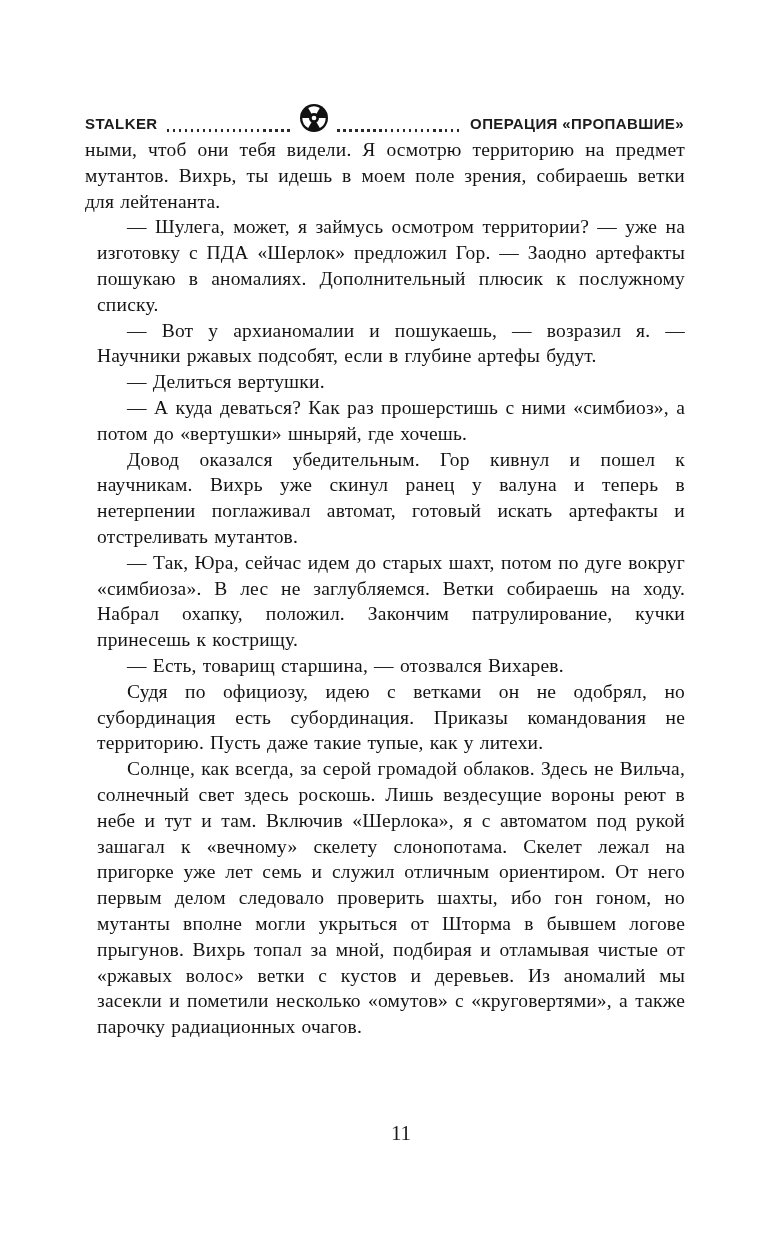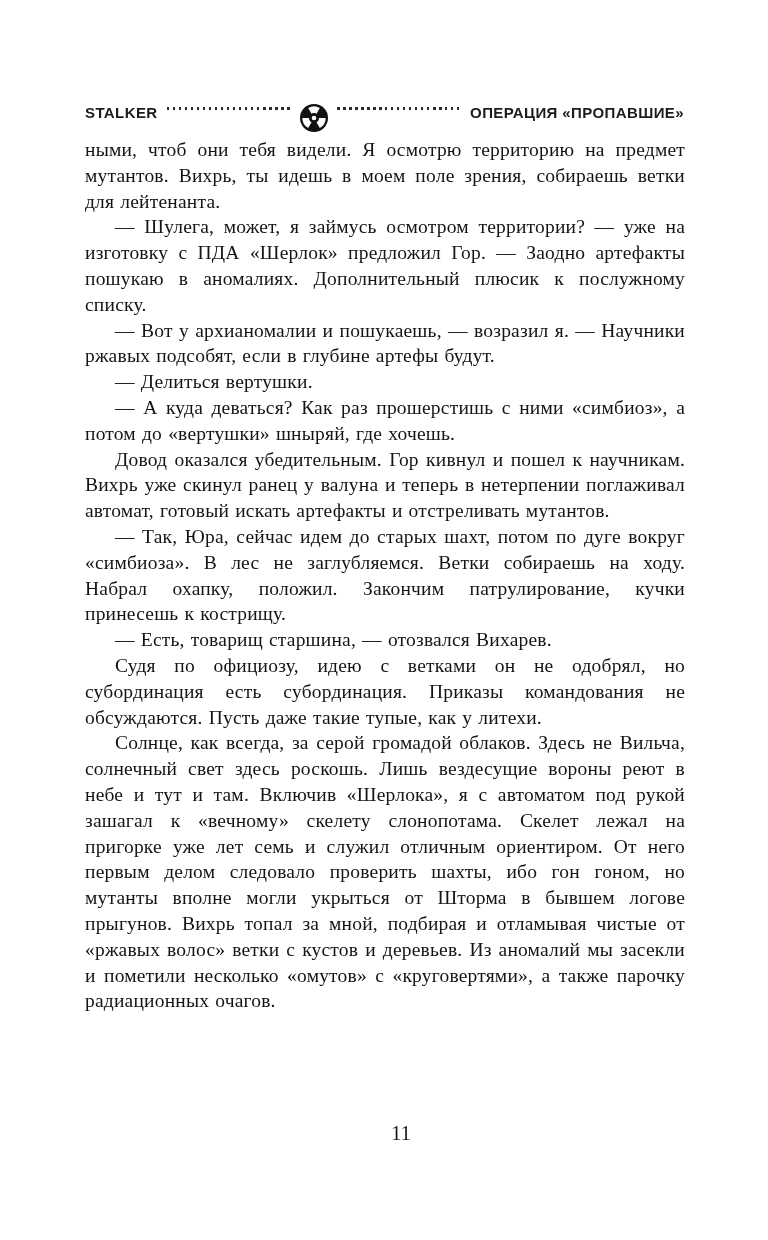--- a/index.html
+++ b/index.html
@@ -11,21 +11,21 @@
     color: #141414;
     font-family: "Liberation Serif", serif;
     overflow: hidden;
   }
   .header {
     position: absolute;
     top: 104px;
     left: 85px;
     width: 599px;
     display: flex;
-    align-items: flex-start;
+    align-items: flex-end;
     gap: 9px;
     font-family: "Liberation Sans", sans-serif;
     font-weight: 700;
     font-size: 15px;
     letter-spacing: 0.4px;
     color: #1c1c1c;
     white-space: nowrap;
   }
   .header .dots {
     flex: 1 1 auto;
@@ -46,21 +46,21 @@
     top: 137px;
     left: 85px;
     width: 600px;
     font-size: 19.5px;
     line-height: 25.8px;
     text-align: justify;
     letter-spacing: 0.2px;
     word-spacing: 1px;
   }
   .body-text p { margin: 0; padding: 0; }
-  .body-text p.indent { text-indent: 30px; }
+  .body-text p.indent { text-indent: 30px; margin-left: 12px; }
   .page-number {
     position: absolute;
     top: 1121px;
     left: 17px;
     width: 768px;
     text-align: center;
     font-size: 21px;
     color: #1a1a1a;
   }
 </style>
@@ -88,19 +88,19 @@
 
   <div class="body-text">
     <p>ными, чтоб они тебя видели. Я осмотрю территорию на предмет мутантов. Вихрь, ты идешь в моем поле зрения, собираешь ветки для лейтенанта.</p>
     <p class="indent">— Шулега, может, я займусь осмотром территории? — уже на изготовку с ПДА «Шерлок» предложил Гор. — Заодно артефакты пошукаю в аномалиях. Дополнительный плюсик к послужному списку.</p>
     <p class="indent">— Вот у архианомалии и пошукаешь, — возразил я. — Научники ржавых подсобят, если в глубине артефы будут.</p>
     <p class="indent">— Делиться вертушки.</p>
     <p class="indent">— А куда деваться? Как раз прошерстишь с ними «симбиоз», а потом до «вертушки» шныряй, где хочешь.</p>
     <p class="indent">Довод оказался убедительным. Гор кивнул и пошел к научникам. Вихрь уже скинул ранец у валуна и теперь в нетерпении поглаживал автомат, готовый искать артефакты и отстреливать мутантов.</p>
     <p class="indent">— Так, Юра, сейчас идем до старых шахт, потом по дуге вокруг «симбиоза». В лес не заглубляемся. Ветки собираешь на ходу. Набрал охапку, положил. Закончим патрулирование, кучки принесешь к кострищу.</p>
     <p class="indent">— Есть, товарищ старшина, — отозвался Вихарев.</p>
-    <p class="indent">Судя по официозу, идею с ветками он не одобрял, но субординация есть субординация. Приказы командования не обсуждаются. Пусть даже такие тупые, как у литехи.</p>
+    <p class="indent">Судя по официозу, идею с ветками он не одобрял, но субординация есть субординация. Приказы командования не территорию. Пусть даже такие тупые, как у литехи.</p>
     <p class="indent">Солнце, как всегда, за серой громадой облаков. Здесь не Вильча, солнечный свет здесь роскошь. Лишь вездесущие вороны реют в небе и тут и там. Включив «Шерлока», я с автоматом под рукой зашагал к «вечному» скелету слонопотама. Скелет лежал на пригорке уже лет семь и служил отличным ориентиром. От него первым делом следовало проверить шахты, ибо гон гоном, но мутанты вполне могли укрыться от Шторма в бывшем логове прыгунов. Вихрь топал за мной, подбирая и отламывая чистые от «ржавых волос» ветки с кустов и деревьев. Из аномалий мы засекли и пометили несколько «омутов» с «круговертями», а также парочку радиационных очагов.</p>
   </div>
 
   <div class="page-number">11</div>
 
 </div>
 
 </body></html>

